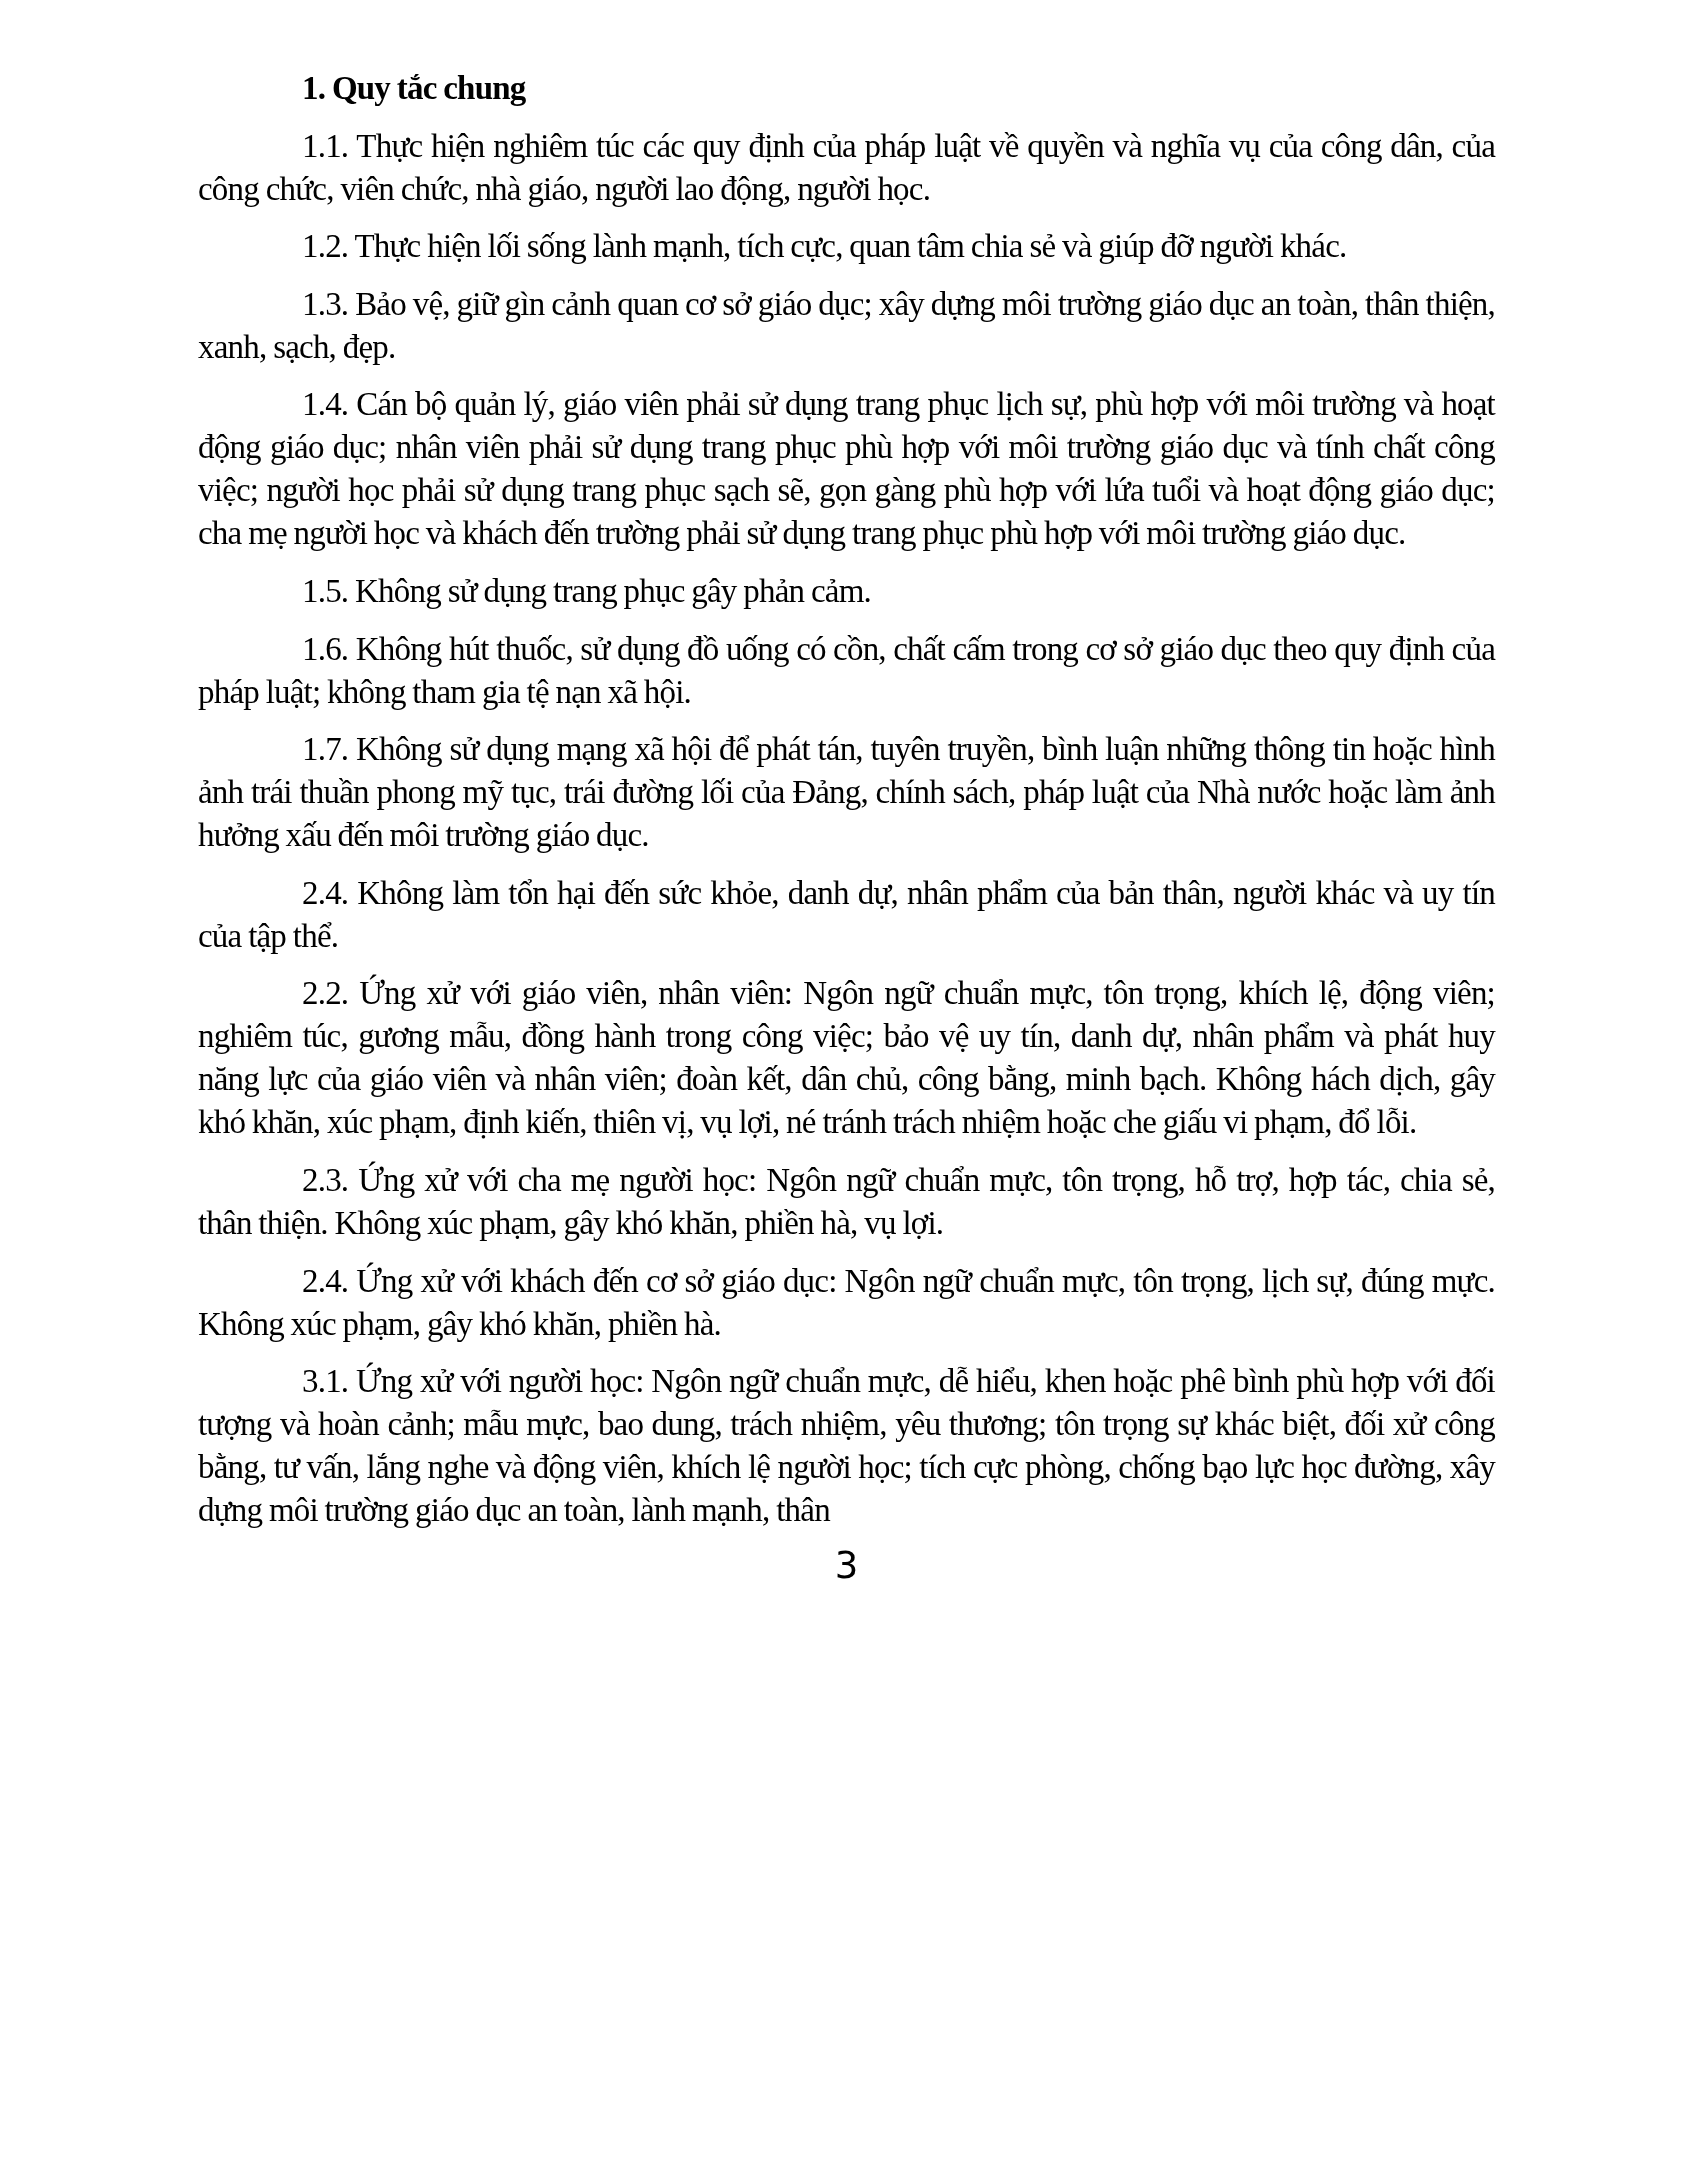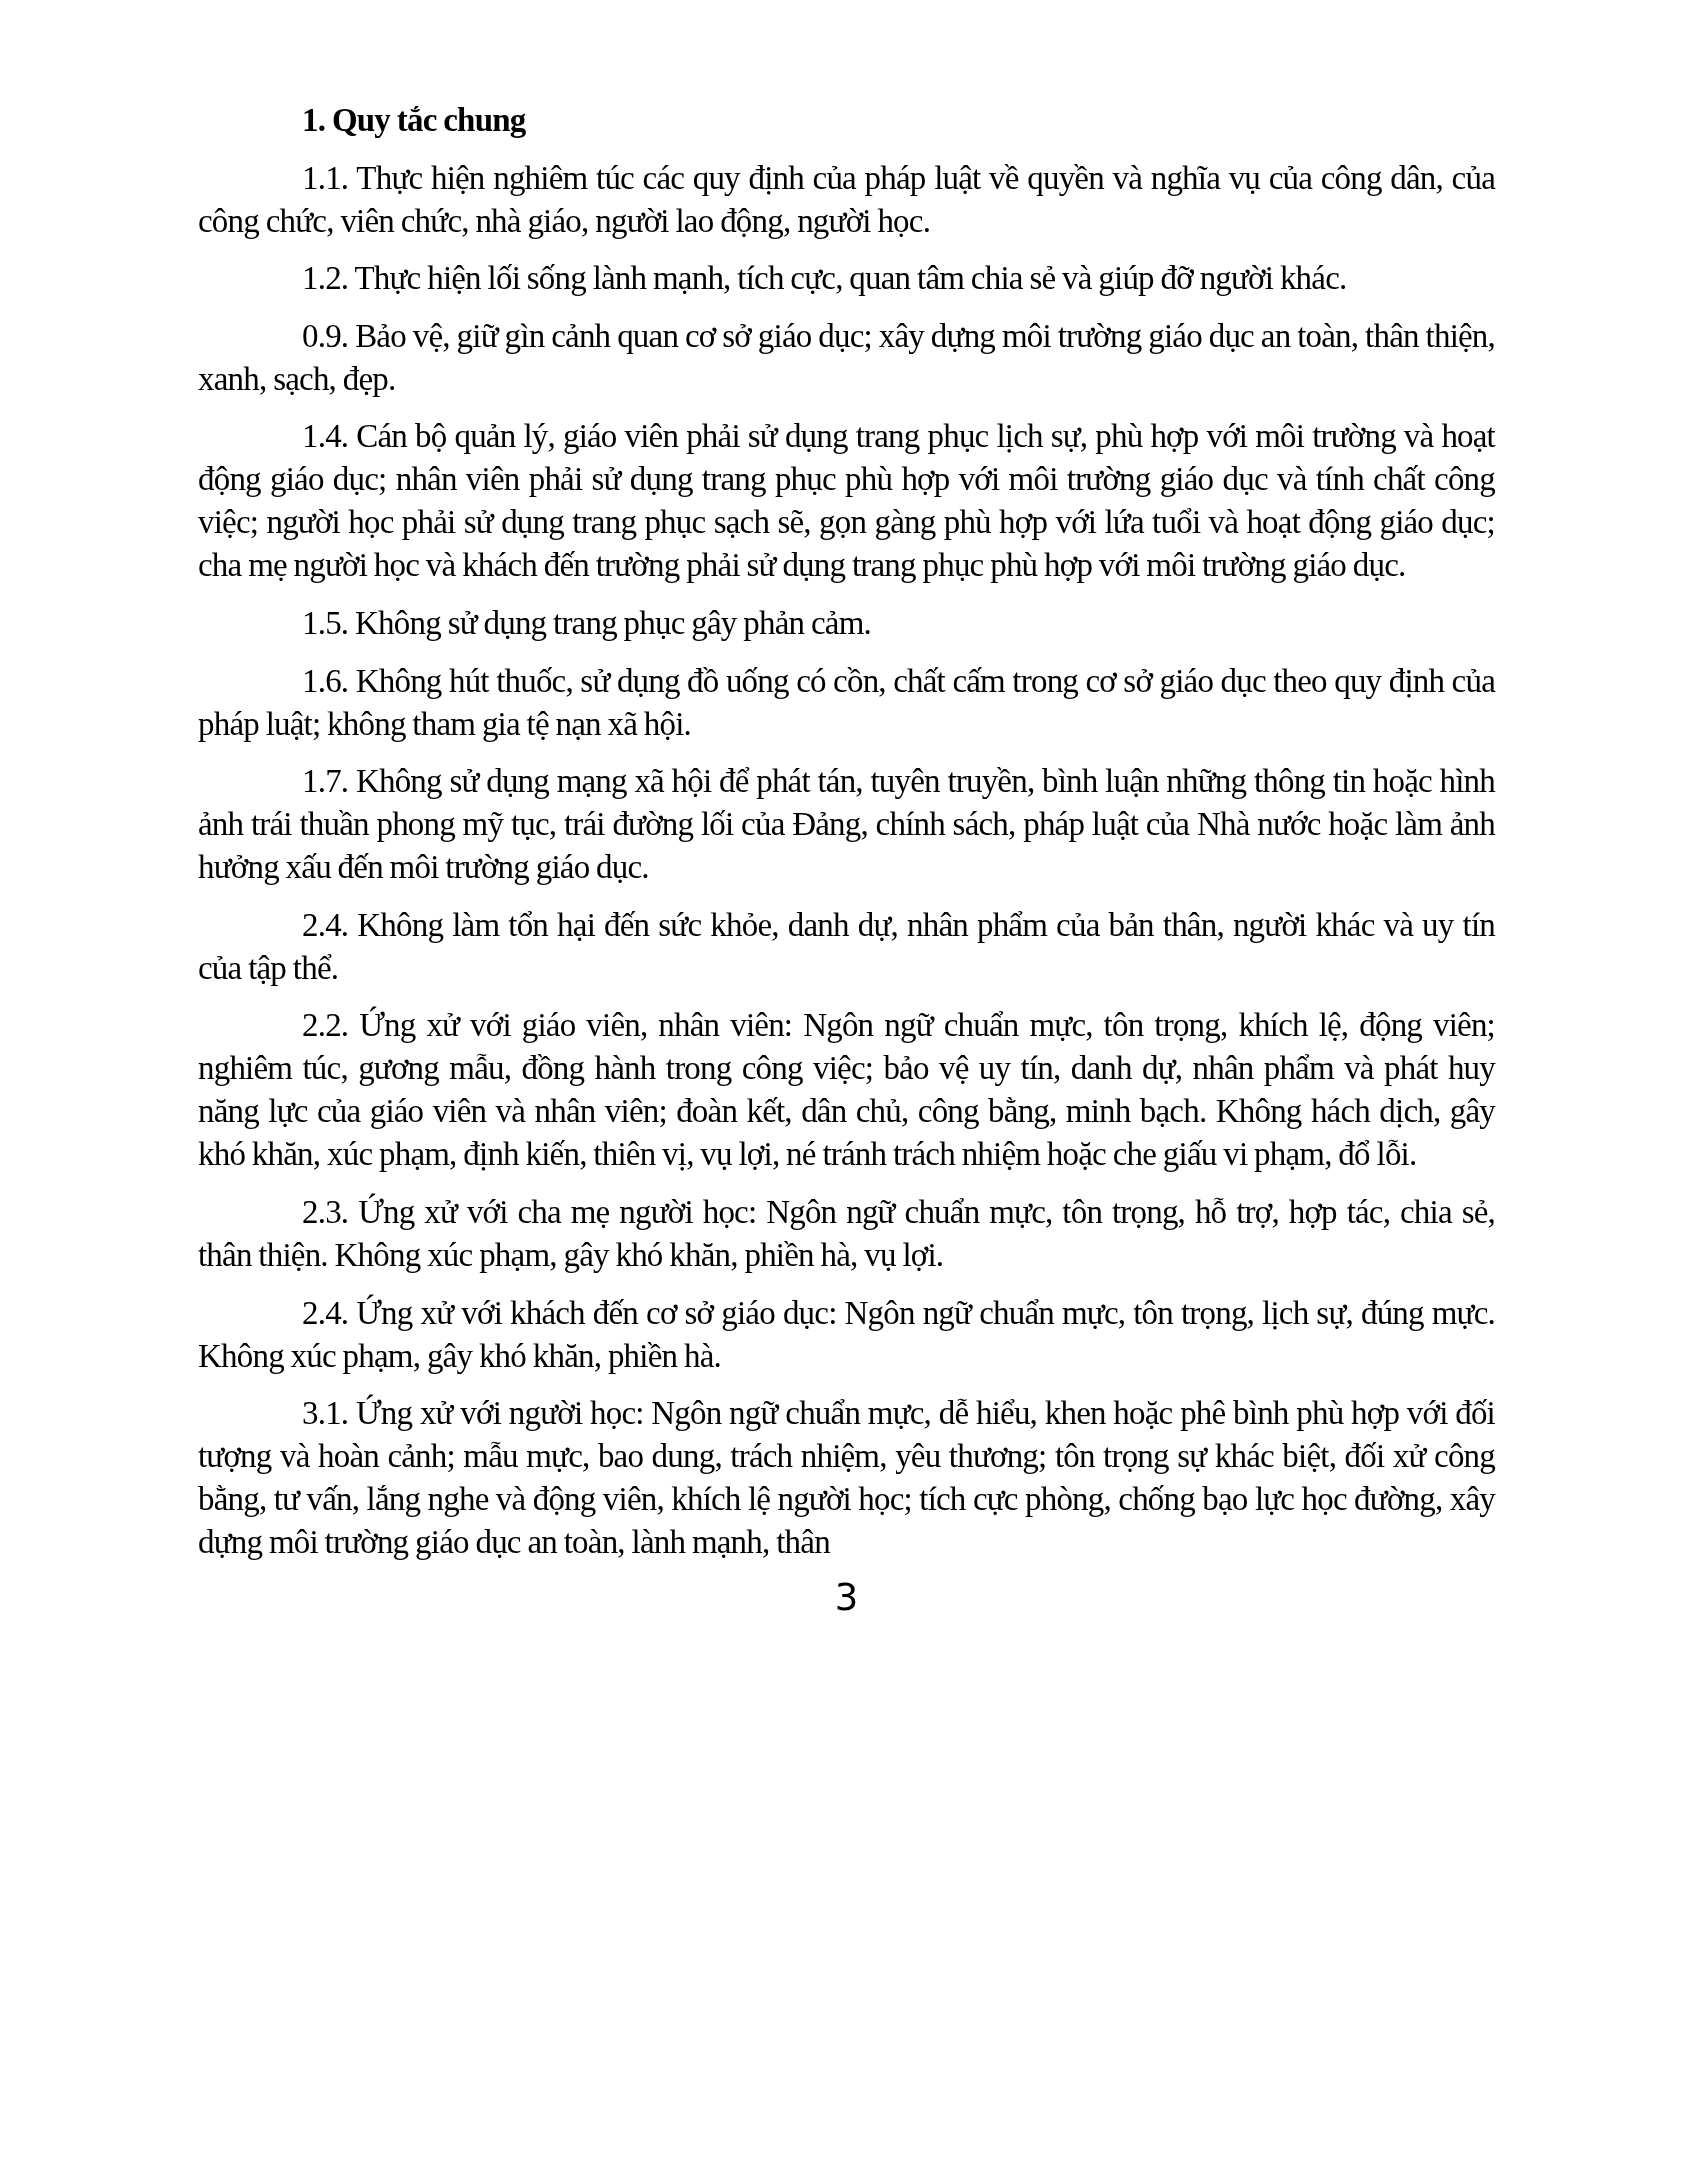--- a/index.html
+++ b/index.html
@@ -5,21 +5,21 @@
   html, body {
     margin: 0;
     padding: 0;
     background: #ffffff;
   }
   .page {
     position: relative;
     width: 1687px;
     height: 1655px;
     box-sizing: border-box;
-    padding: 99px 192px 0 198px;
+    padding: 67px 192px 0 198px;
     background: #ffffff;
     color: #000000;
     font-family: "Liberation Serif", serif;
     font-size: 33px;
     line-height: 43px;
     letter-spacing: -0.8px;
     word-spacing: -0.7px;
     overflow: hidden;
   }
   .page p {
@@ -49,21 +49,21 @@
   }
 </style>
 </head>
 <body>
 
 <div class="page">
 
   <h3 class="first">1. Quy tắc chung</h3>
   <p>1.1. Thực hiện nghiêm túc các quy định của pháp luật về quyền và nghĩa vụ của công dân, của công chức, viên chức, nhà giáo, người lao động, người học.</p>
   <p>1.2. Thực hiện lối sống lành mạnh, tích cực, quan tâm chia sẻ và giúp đỡ người khác.</p>
-  <p>0.9. Bảo vệ, giữ gìn cảnh quan cơ sở giáo dục; xây dựng môi trường giáo dục an toàn, thân thiện, xanh, sạch, đẹp.</p>
+  <p>1.3. Bảo vệ, giữ gìn cảnh quan cơ sở giáo dục; xây dựng môi trường giáo dục an toàn, thân thiện, xanh, sạch, đẹp.</p>
   <p>1.4. Cán bộ quản lý, giáo viên phải sử dụng trang phục lịch sự, phù hợp với môi trường và hoạt động giáo dục; nhân viên phải sử dụng trang phục phù hợp với môi trường giáo dục và tính chất công việc; người học phải sử dụng trang phục sạch sẽ, gọn gàng phù hợp với lứa tuổi và hoạt động giáo dục; cha mẹ người học và khách đến trường phải sử dụng trang phục phù hợp với môi trường giáo dục.</p>
   <p>1.5. Không sử dụng trang phục gây phản cảm.</p>
   <p>1.6. Không hút thuốc, sử dụng đồ uống có cồn, chất cấm trong cơ sở giáo dục theo quy định của pháp luật; không tham gia tệ nạn xã hội.</p>
   <p>1.7. Không sử dụng mạng xã hội để phát tán, tuyên truyền, bình luận những thông tin hoặc hình ảnh trái thuần phong mỹ tục, trái đường lối của Đảng, chính sách, pháp luật của Nhà nước hoặc làm ảnh hưởng xấu đến môi trường giáo dục.</p>
   <p>2.4. Không làm tổn hại đến sức khỏe, danh dự, nhân phẩm của bản thân, người khác và uy tín của tập thể.</p>
 
   <p>2.2. Ứng xử với giáo viên, nhân viên: Ngôn ngữ chuẩn mực, tôn trọng, khích lệ, động viên; nghiêm túc, gương mẫu, đồng hành trong công việc; bảo vệ uy tín, danh dự, nhân phẩm và phát huy năng lực của giáo viên và nhân viên; đoàn kết, dân chủ, công bằng, minh bạch. Không hách dịch, gây khó khăn, xúc phạm, định kiến, thiên vị, vụ lợi, né tránh trách nhiệm hoặc che giấu vi phạm, đổ lỗi.</p>
   <p>2.3. Ứng xử với cha mẹ người học: Ngôn ngữ chuẩn mực, tôn trọng, hỗ trợ, hợp tác, chia sẻ, thân thiện. Không xúc phạm, gây khó khăn, phiền hà, vụ lợi.</p>
   <p>2.4. Ứng xử với khách đến cơ sở giáo dục: Ngôn ngữ chuẩn mực, tôn trọng, lịch sự, đúng mực. Không xúc phạm, gây khó khăn, phiền hà.</p>
 

